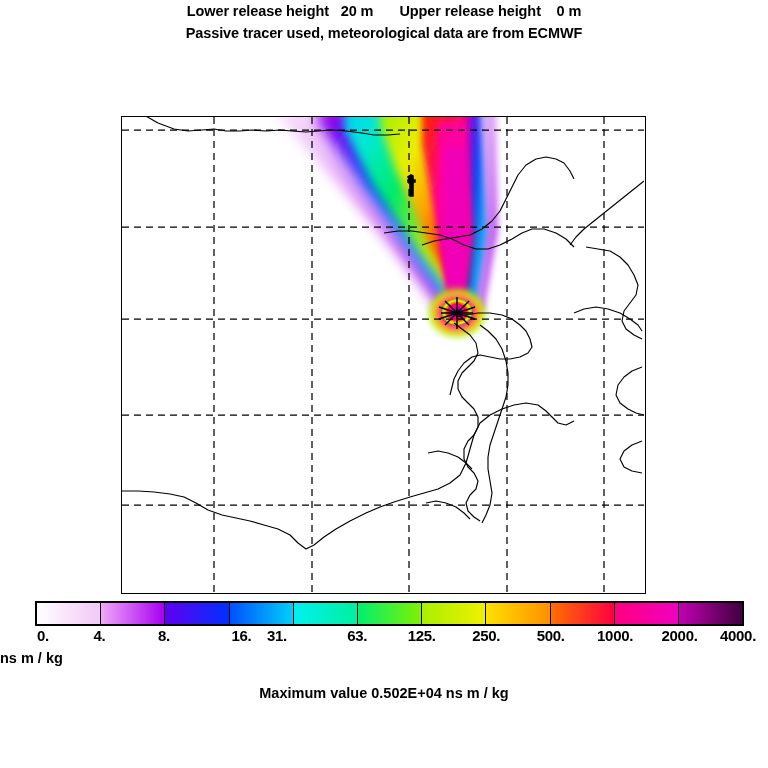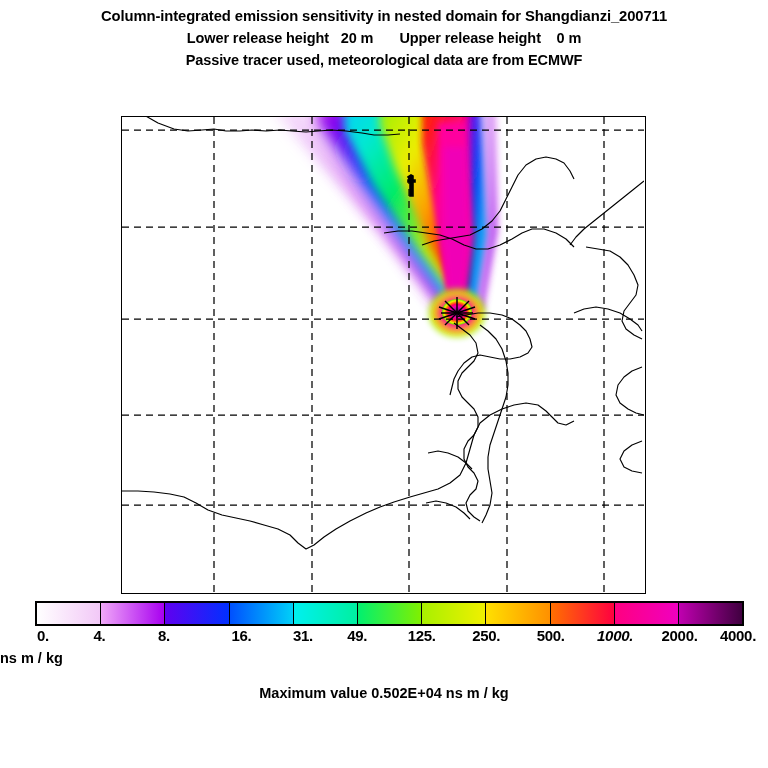--- a/index.html
+++ b/index.html
@@ -127,21 +127,20 @@
     width: 768px;
     text-align: center;
     font-size: 14.5px;
     font-weight: bold;
   }
 </style>
 </head>
 <body>
 
 <div id="header">
-  <div class="hdr-line title">Column-integrated emission sensitivity in nested domain for Shangdianzi_200711</div>
   <div class="hdr-line sub"><span class="hdr-pair"><span>Lower release height</span>&nbsp;&nbsp; <span>20 m</span></span><span class="hdr-gap"></span><span class="hdr-pair"><span>Upper release height</span>&nbsp;&nbsp;&nbsp; <span>0 m</span></span></div>
   <div class="hdr-line sub">Passive tracer used, meteorological data are from ECMWF</div>
 </div>
 
 <div id="map-panel">
   <svg id="map-svg" width="522" height="475" viewBox="0 0 522 475">
     <defs>
 
       <radialGradient id="gPlumeCore" cx="0.5" cy="0.5" r="0.5">
         <stop offset="0.00" stop-color="#50003c"></stop>
@@ -323,25 +322,25 @@
       <div class="cb-seg" style="background: linear-gradient(to right, rgb(255, 224, 0) 0%, rgb(255, 144, 0) 100%);"></div>
       <div class="cb-seg" style="background: linear-gradient(to right, rgb(255, 112, 0) 0%, rgb(255, 0, 64) 100%);"></div>
       <div class="cb-seg" style="background: linear-gradient(to right, rgb(255, 0, 128) 0%, rgb(240, 0, 192) 100%);"></div>
       <div class="cb-seg" style="background: linear-gradient(to right, rgb(192, 0, 176) 0%, rgb(64, 0, 64) 100%);"></div>
     </div>
   <div id="cb-ticklabels">
       <div class="cb-tick" style="left: 8px;">0.</div>
       <div class="cb-tick" style="left: 64.4545px;">4.</div>
       <div class="cb-tick" style="left: 128.909px;">8.</div>
       <div class="cb-tick" style="left: 193.364px; margin-left: 13px;">16.</div>
-      <div class="cb-tick" style="left: 268px;">31.</div>
-      <div class="cb-tick" style="left: 322.273px;">49.</div>
+      <div class="cb-tick" style="left: 242px;">31.</div>
+      <div class="cb-tick" style="left: 322.273px;">63.</div>
       <div class="cb-tick" style="left: 386.727px;">125.</div>
       <div class="cb-tick" style="left: 451.182px;">250.</div>
       <div class="cb-tick" style="left: 515.636px;">500.</div>
-      <div class="cb-tick" style="left: 580.091px; font-style: italic;">1000.</div>
+      <div class="cb-tick" style="left: 580.091px;">1000.</div>
       <div class="cb-tick" style="left: 644.545px;">2000.</div>
       <div class="cb-tick" style="left: 687px; margin-left: 16px;">4000.</div>
     </div>
 </div>
 
 <div id="unit-label">ns m / kg</div>
 <div id="maxval-label">Maximum value  0.502E+04 ns m / kg</div>
 
 </body></html>

